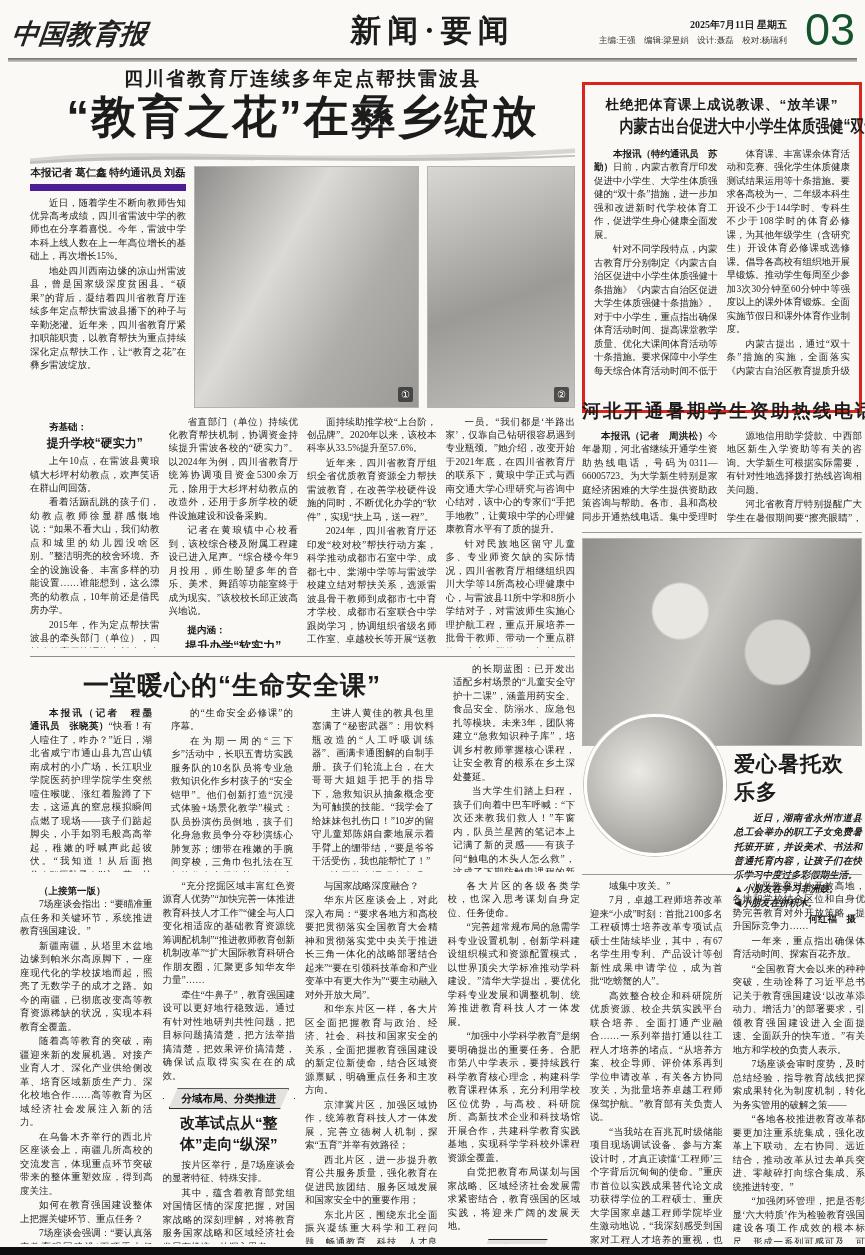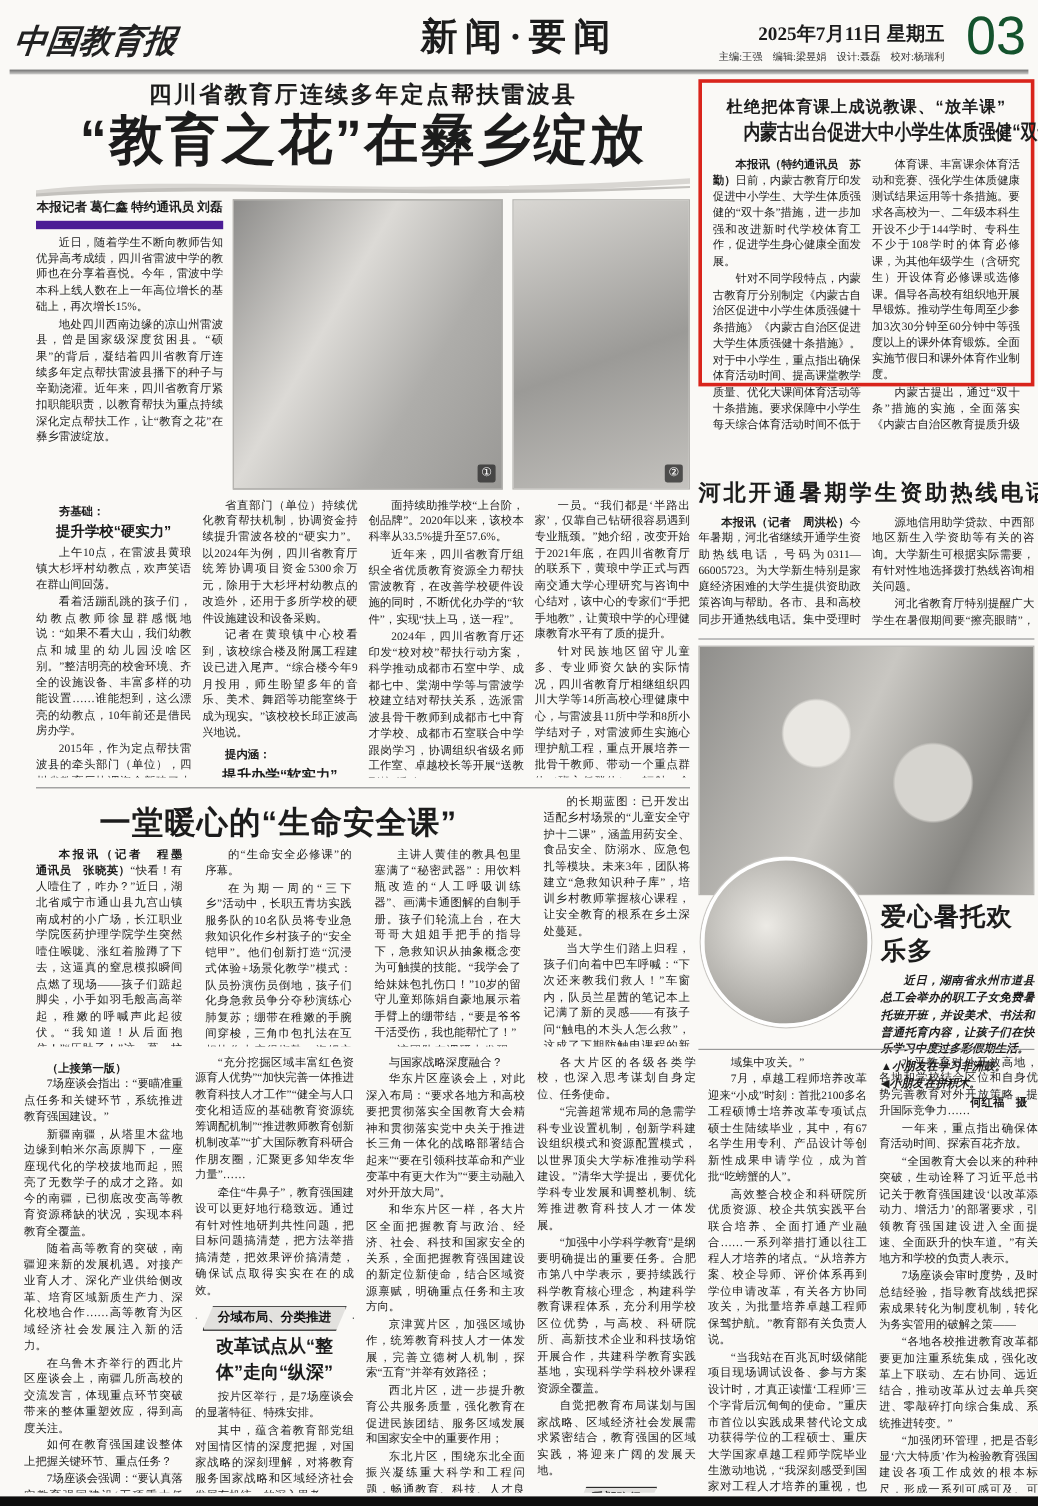--- a/index.html
+++ b/index.html
@@ -5,21 +5,21 @@
   html,body{margin:0;padding:0;}
   .page{position:relative;width:865px;height:1255px;background:#faf9f6;overflow:hidden;
         font-family:"Liberation Serif","DejaVu Serif",serif;color:#1c1c1c;}
   
   .mast{position:absolute;left:0;top:8px;width:100%;height:48px;}
   .brand{position:absolute;left:12px;top:8px;font-size:27px;font-weight:700;font-style:italic;
          transform:skewX(-6deg);color:#222;}
   .mast-section{position:absolute;left:0;right:0;top:2px;text-align:center;font-size:31px;font-weight:900;
          letter-spacing:6px;}
   .mast-meta{position:absolute;right:78px;top:10px;text-align:right;}
-  .mast-date{font-size:16px;font-weight:700;}
+  .mast-date{font-size:10px;font-weight:700;}
   .mast-staff{font-size:8.5px;color:#333;margin-top:3px;}
   .pagenum{position:absolute;right:10px;top:-4px;font-size:45px;color:#14532d;
          font-family:"Liberation Sans","DejaVu Sans",sans-serif;}
   .mastrule{position:absolute;left:8px;right:8px;top:58px;height:4px;
          background:linear-gradient(#6f6f6f,#cfcfcd);}
   
   .sans{font-family:"Liberation Sans","DejaVu Sans",sans-serif;}
   .colbody{overflow:hidden;font-size:9.5px;line-height:1.42;text-align:justify;}
   .colbody p{margin:0 0 1px;text-indent:2em;}
   .colbody p.klabel{font-weight:700;text-indent:2em;margin-top:4px;font-family:"Liberation Sans",sans-serif;}
@@ -38,21 +38,21 @@
   .fl-wave{display:block;width:100%;height:20px;margin-top:2px;}
   .fl-top{display:flex;gap:8px;margin-top:2px;height:242px;}
   .fl-intro{width:156px;flex:none;}
   .fl-byline{font-size:10.5px;font-weight:700;border-bottom:7px solid #4c1d95;padding-bottom:4px;
          margin-bottom:6px;text-align:center;}
   .fl-photo1{flex:1;background:linear-gradient(120deg,#8e8d8b,#dcdad6 38%,#aeadaa 68%,#79787640);
          background-color:#a5a4a1;}
   .fl-photo2{width:146px;flex:none;background:linear-gradient(160deg,#d9d7d3,#9b9a97 55%,#c4c2be);}
   .fl-cols{display:grid;grid-template-columns:repeat(4,1fr);gap:9px;height:232px;margin-top:8px;}
   
-  #neimenggu{position:absolute;left:582px;top:66px;width:280px;height:256px;border:3px solid #d9251c;
+  #neimenggu{position:absolute;left:582px;top:82px;width:280px;height:331px;border:3px solid #d9251c;
          padding:11px 9px 8px;box-sizing:border-box;background:#faf9f6;}
   .nm-kicker{text-align:center;font-weight:700;font-size:13.5px;letter-spacing:1px;}
   .nm-head{text-align:center;font-weight:900;font-size:17.5px;white-space:nowrap;margin-top:7px;
          transform:scaleX(.8);transform-origin:50% 50%;}
   .nm-body{display:grid;grid-template-columns:1fr 1fr;gap:9px;margin-top:10px;height:230px;}
   
   #hebei{position:absolute;left:582px;top:398px;width:280px;height:128px;}
   .hb-head{text-align:center;font-weight:900;font-size:18.5px;letter-spacing:2.5px;white-space:nowrap;}
   .hb-body{display:grid;grid-template-columns:1fr 1fr;gap:9px;margin-top:7px;height:94px;}
   .rule{position:absolute;background:#999;}

